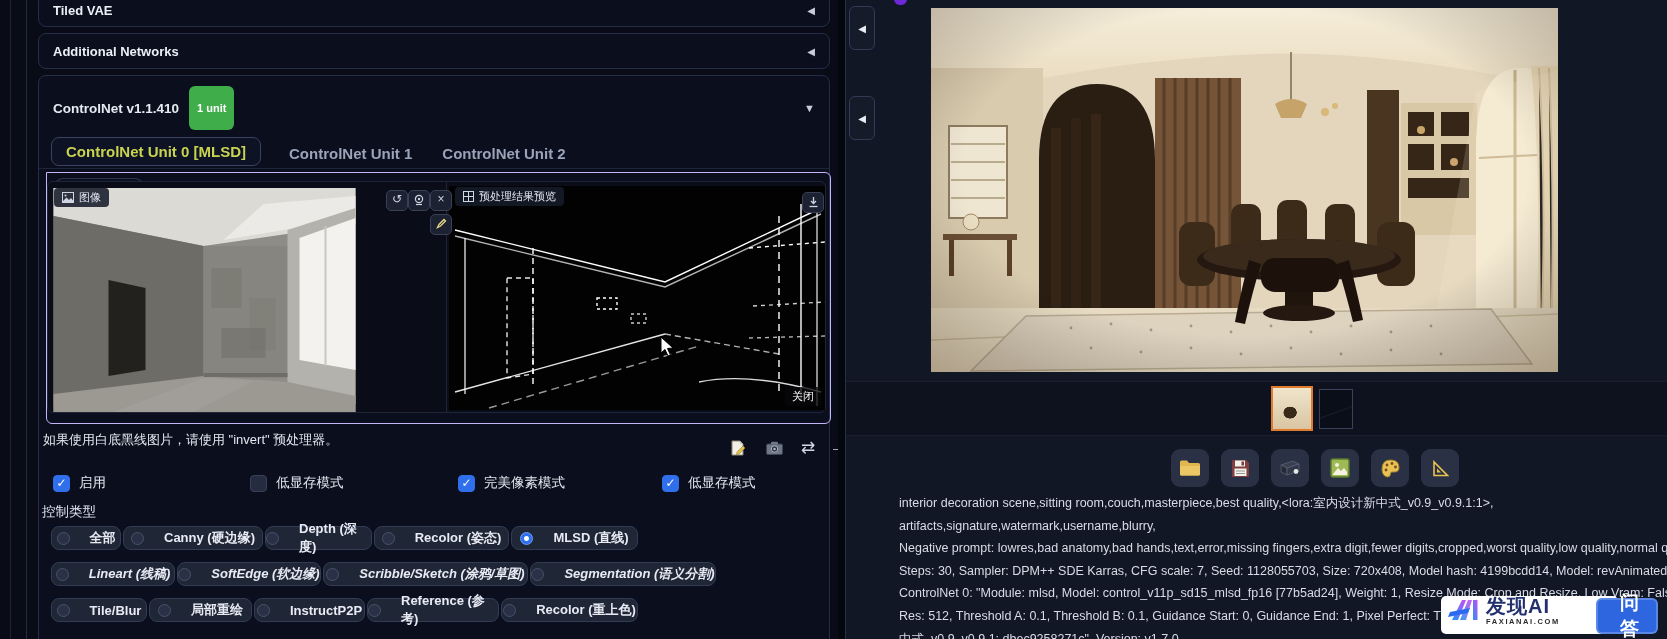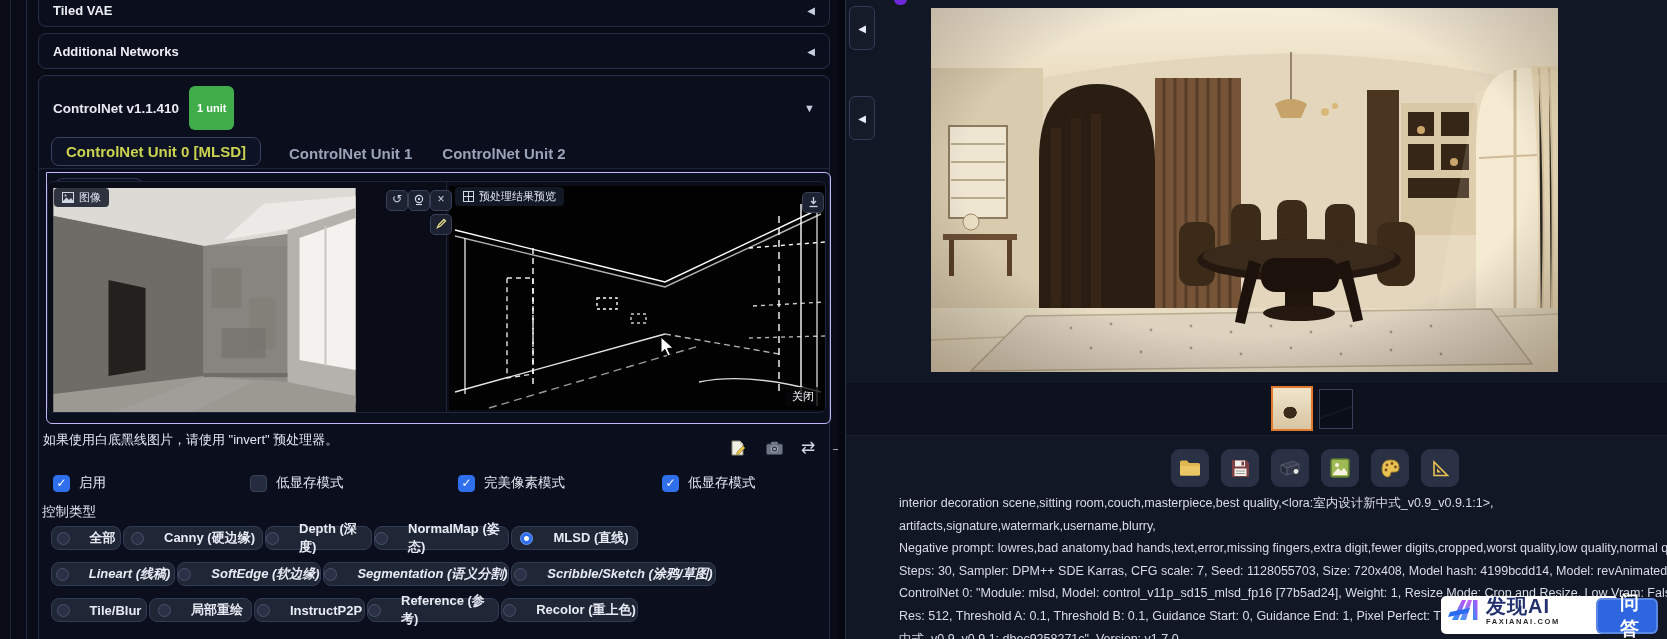--- a/index.html
+++ b/index.html
@@ -269,43 +269,43 @@
       <div class="ctl-btn" style="width:140px;">
           <span class="radio"></span>
           <span>Canny (硬边缘)</span>
         </div>
       <div class="ctl-btn" style="width:107px;">
           <span class="radio"></span>
           <span>Depth (深度)</span>
         </div>
       <div class="ctl-btn" style="width:135px;">
           <span class="radio"></span>
-          <span>NormalMap (姿态)</span>
+          <span>Recolor (姿态)</span>
         </div>
       <div class="ctl-btn" style="width:127px;">
           <span class="radio sel"></span>
           <span>MLSD (直线)</span>
         </div>
     </div>
     <div class="ctl-row" style="top:562px;font-style:italic;">
       <div class="ctl-btn" style="width:124px;">
           <span class="radio"></span>
           <span>Lineart (线稿)</span>
         </div>
       <div class="ctl-btn" style="width:144px;">
           <span class="radio"></span>
           <span>SoftEdge (软边缘)</span>
         </div>
+      <div class="ctl-btn" style="width:205px;">
+          <span class="radio"></span>
+          <span>Scribble/Sketch (涂鸦/草图)</span>
+        </div>
       <div class="ctl-btn" style="width:186px;">
           <span class="radio"></span>
           <span>Segmentation (语义分割)</span>
-        </div>
-      <div class="ctl-btn" style="width:205px;">
-          <span class="radio"></span>
-          <span>Scribble/Sketch (涂鸦/草图)</span>
         </div>
     </div>
     <div class="ctl-row" style="top:598px;">
       <div class="ctl-btn" style="width:96px;">
           <span class="radio"></span>
           <span>Tile/Blur</span>
         </div>
       <div class="ctl-btn" style="width:103px;">
           <span class="radio"></span>
           <span>局部重绘</span>

